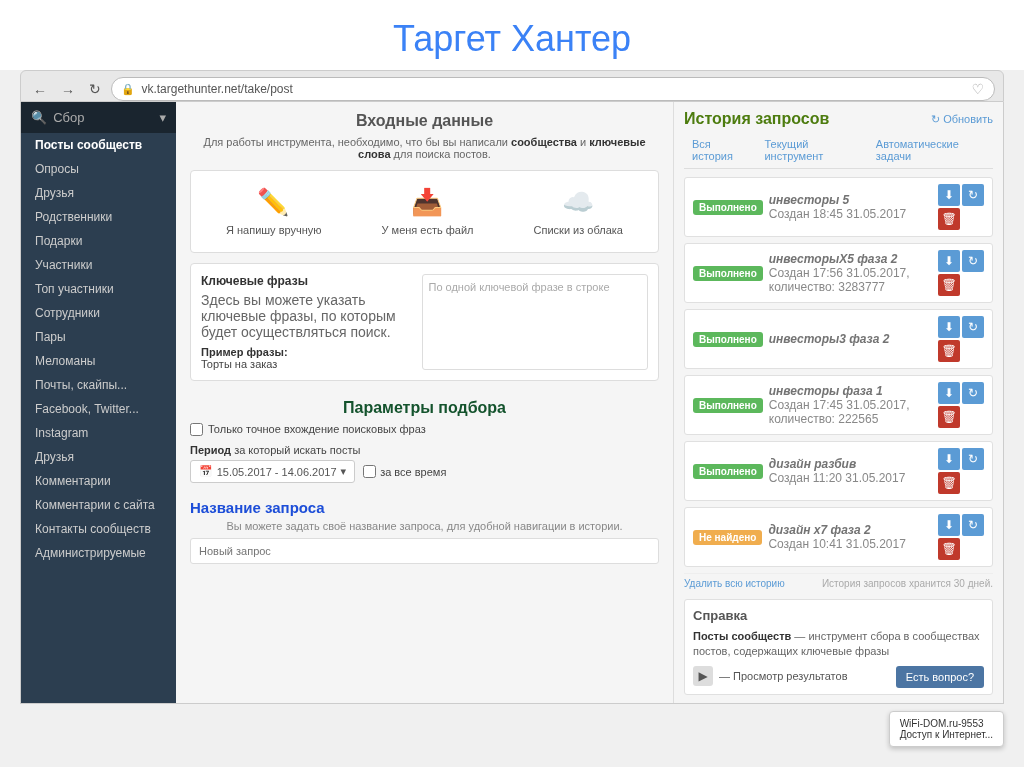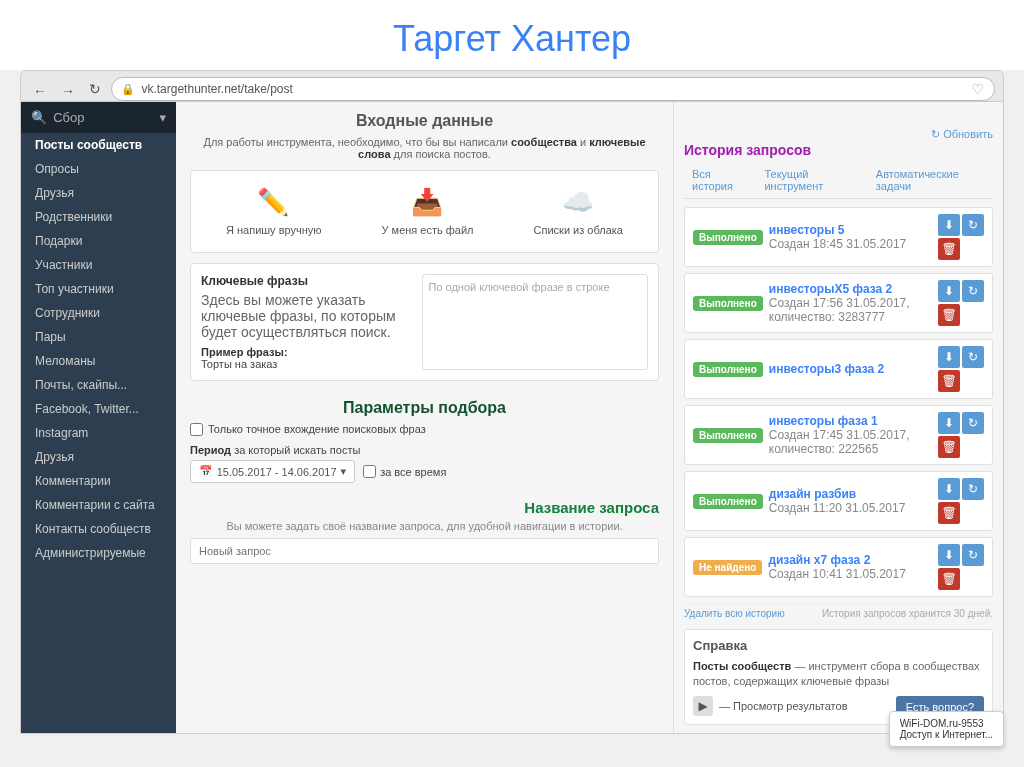--- a/index.html
+++ b/index.html
@@ -224,24 +224,24 @@
     .all-time {
       display: flex;
       align-items: center;
       gap: 4px;
       font-size: 11px;
       color: #444;
     }
 
     .query-name-section { margin-bottom: 8px; }
     .query-name-title {
-      text-align: right;
+      text-align: left;
       font-size: 15px;
       font-weight: bold;
-      color: #15803d;
+      color: #1d4ed8;
       padding: 6px 0 4px 0;
     }
     .query-name-desc {
       text-align: center;
       font-size: 11px;
       color: #888;
       margin-bottom: 6px;
     }
     .query-name-input {
       width: 100%;
@@ -263,24 +263,23 @@
       overflow-y: auto;
     }
 
     .history-header {
       display: flex;
       align-items: center;
       justify-content: space-between;
       margin-bottom: 6px;
     }
     .history-title {
-      font-size: 14px;
-      font-weight: bold;
-      color: #a21caf;
-      margin-top: 32px;
+      font-size: 16px;
+      font-weight: bold;
+      color: #4d7c0f;
     }
     .refresh-btn {
       font-size: 11px;
       color: #5b9bd5;
       cursor: pointer;
       background: none;
       border: none;
       display: flex;
       align-items: center;
       gap: 3px;
@@ -319,22 +318,23 @@
       white-space: nowrap;
     }
     .status-done { background: #5cb85c; }
     .status-notfound { background: #f0ad4e; }
 
     .history-item-info {
       flex: 1;
     }
     .history-item-name {
       font-size: 12px;
-      color: #3b82f6;
-      font-weight: bold;
+      color: #737373;
+      font-weight: bold;
+      font-style: italic;
     }
     .history-item-meta {
       font-size: 12px;
       color: #888;
     }
     .history-item-actions {
       display: flex;
       flex-direction: column;
       gap: 2px;
     }

